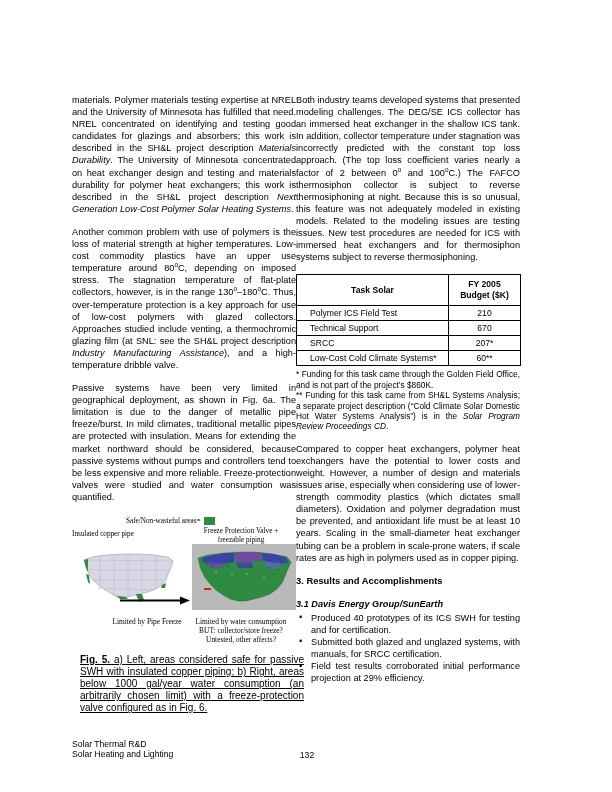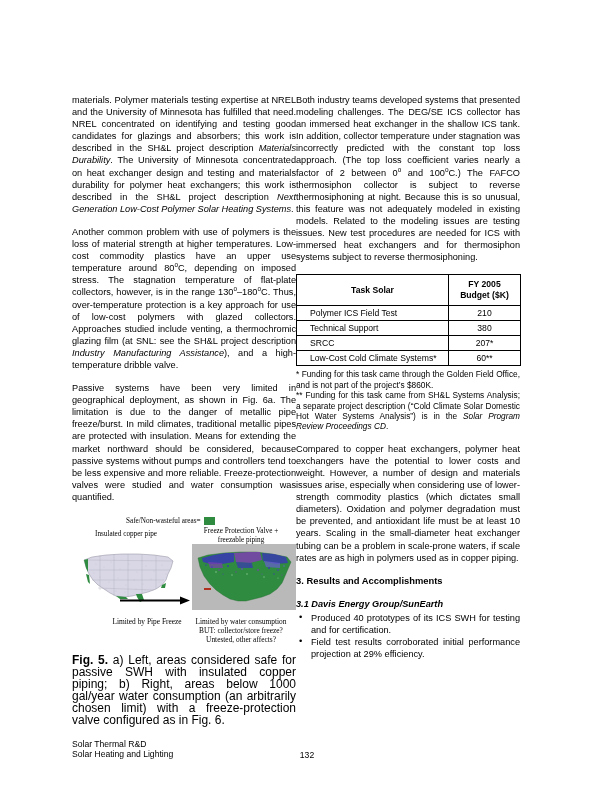--- a/index.html
+++ b/index.html
@@ -147,21 +147,20 @@
     width: 11px;
     height: 8px;
     background: #2e8b3f;
     display: inline-block;
   }
   .cap-left {
     position: absolute;
     left: 0px;
     top: 13px;
     width: 108px;
-    text-align: center;
     font-family: "Liberation Serif", serif;
     font-size: 7.2px;
   }
   .cap-right {
     position: absolute;
     left: 114px;
     top: 10px;
     width: 110px;
     text-align: center;
     font-family: "Liberation Serif", serif;
@@ -207,26 +206,27 @@
     left: 114px;
     top: 100px;
     width: 110px;
     text-align: center;
     font-family: "Liberation Serif", serif;
     font-size: 7.4px;
     line-height: 9.2px;
   }
   .fig-caption {
     position: absolute;
-    left: 0;
+    left: 8px;
     top: 137px;
     width: 224px;
-    font-size: 12px;
+    font-size: 10px;
     line-height: 12.1px;
     text-align: justify;
+    text-decoration: underline;
   }
 
   
   .footer {
     position: absolute;
     left: 72px;
     top: 739px;
     width: 470px;
     font-size: 8.6px;
     line-height: 10.4px;
@@ -412,21 +412,21 @@
             </th>
           </tr>
         </thead>
         <tbody>
           <tr>
             <td class="task">Polymer ICS Field Test</td>
             <td class="amt">210</td>
           </tr>
           <tr>
             <td class="task">Technical Support</td>
-            <td class="amt">380</td>
+            <td class="amt">670</td>
           </tr>
           <tr>
             <td class="task">SRCC</td>
             <td class="amt">207*</td>
           </tr>
           <tr>
             <td class="task">Low-Cost Cold Climate Systems*</td>
             <td class="amt">60**</td>
           </tr>
         </tbody>
@@ -438,20 +438,21 @@
       </div>
 
       <p class="body">Compared to copper heat exchangers, polymer heat exchangers have the potential to lower costs and weight. However, a number of design and materials issues arise, especially when considering use of lower-strength commodity plastics (which dictates small diameters). Oxidation and polymer degradation must be prevented, and antioxidant life must be at least 10 years. Scaling in the small-diameter heat exchanger tubing can be a problem in scale-prone waters, if scale rates are as high in polymers used as in copper piping.</p>
 
       <h3 class="section">3.  Results and Accomplishments</h3>
 
       <h4 class="subsection">3.1 Davis Energy Group/SunEarth</h4>
 
       <ul class="bullets">
         <li>Produced 40 prototypes of its ICS SWH for testing and for certification.</li>
+        <li>Submitted both glazed and unglazed systems, with manuals, for SRCC certification.</li>
         <li>Field test results corroborated initial performance projection at 29% efficiency.</li>
       </ul>
 
     </div>
   </div>
 
   <div class="footer">
     <div class="footer-left">
       <div>Solar Thermal R&amp;D</div>
       <div>Solar Heating and Lighting</div>

